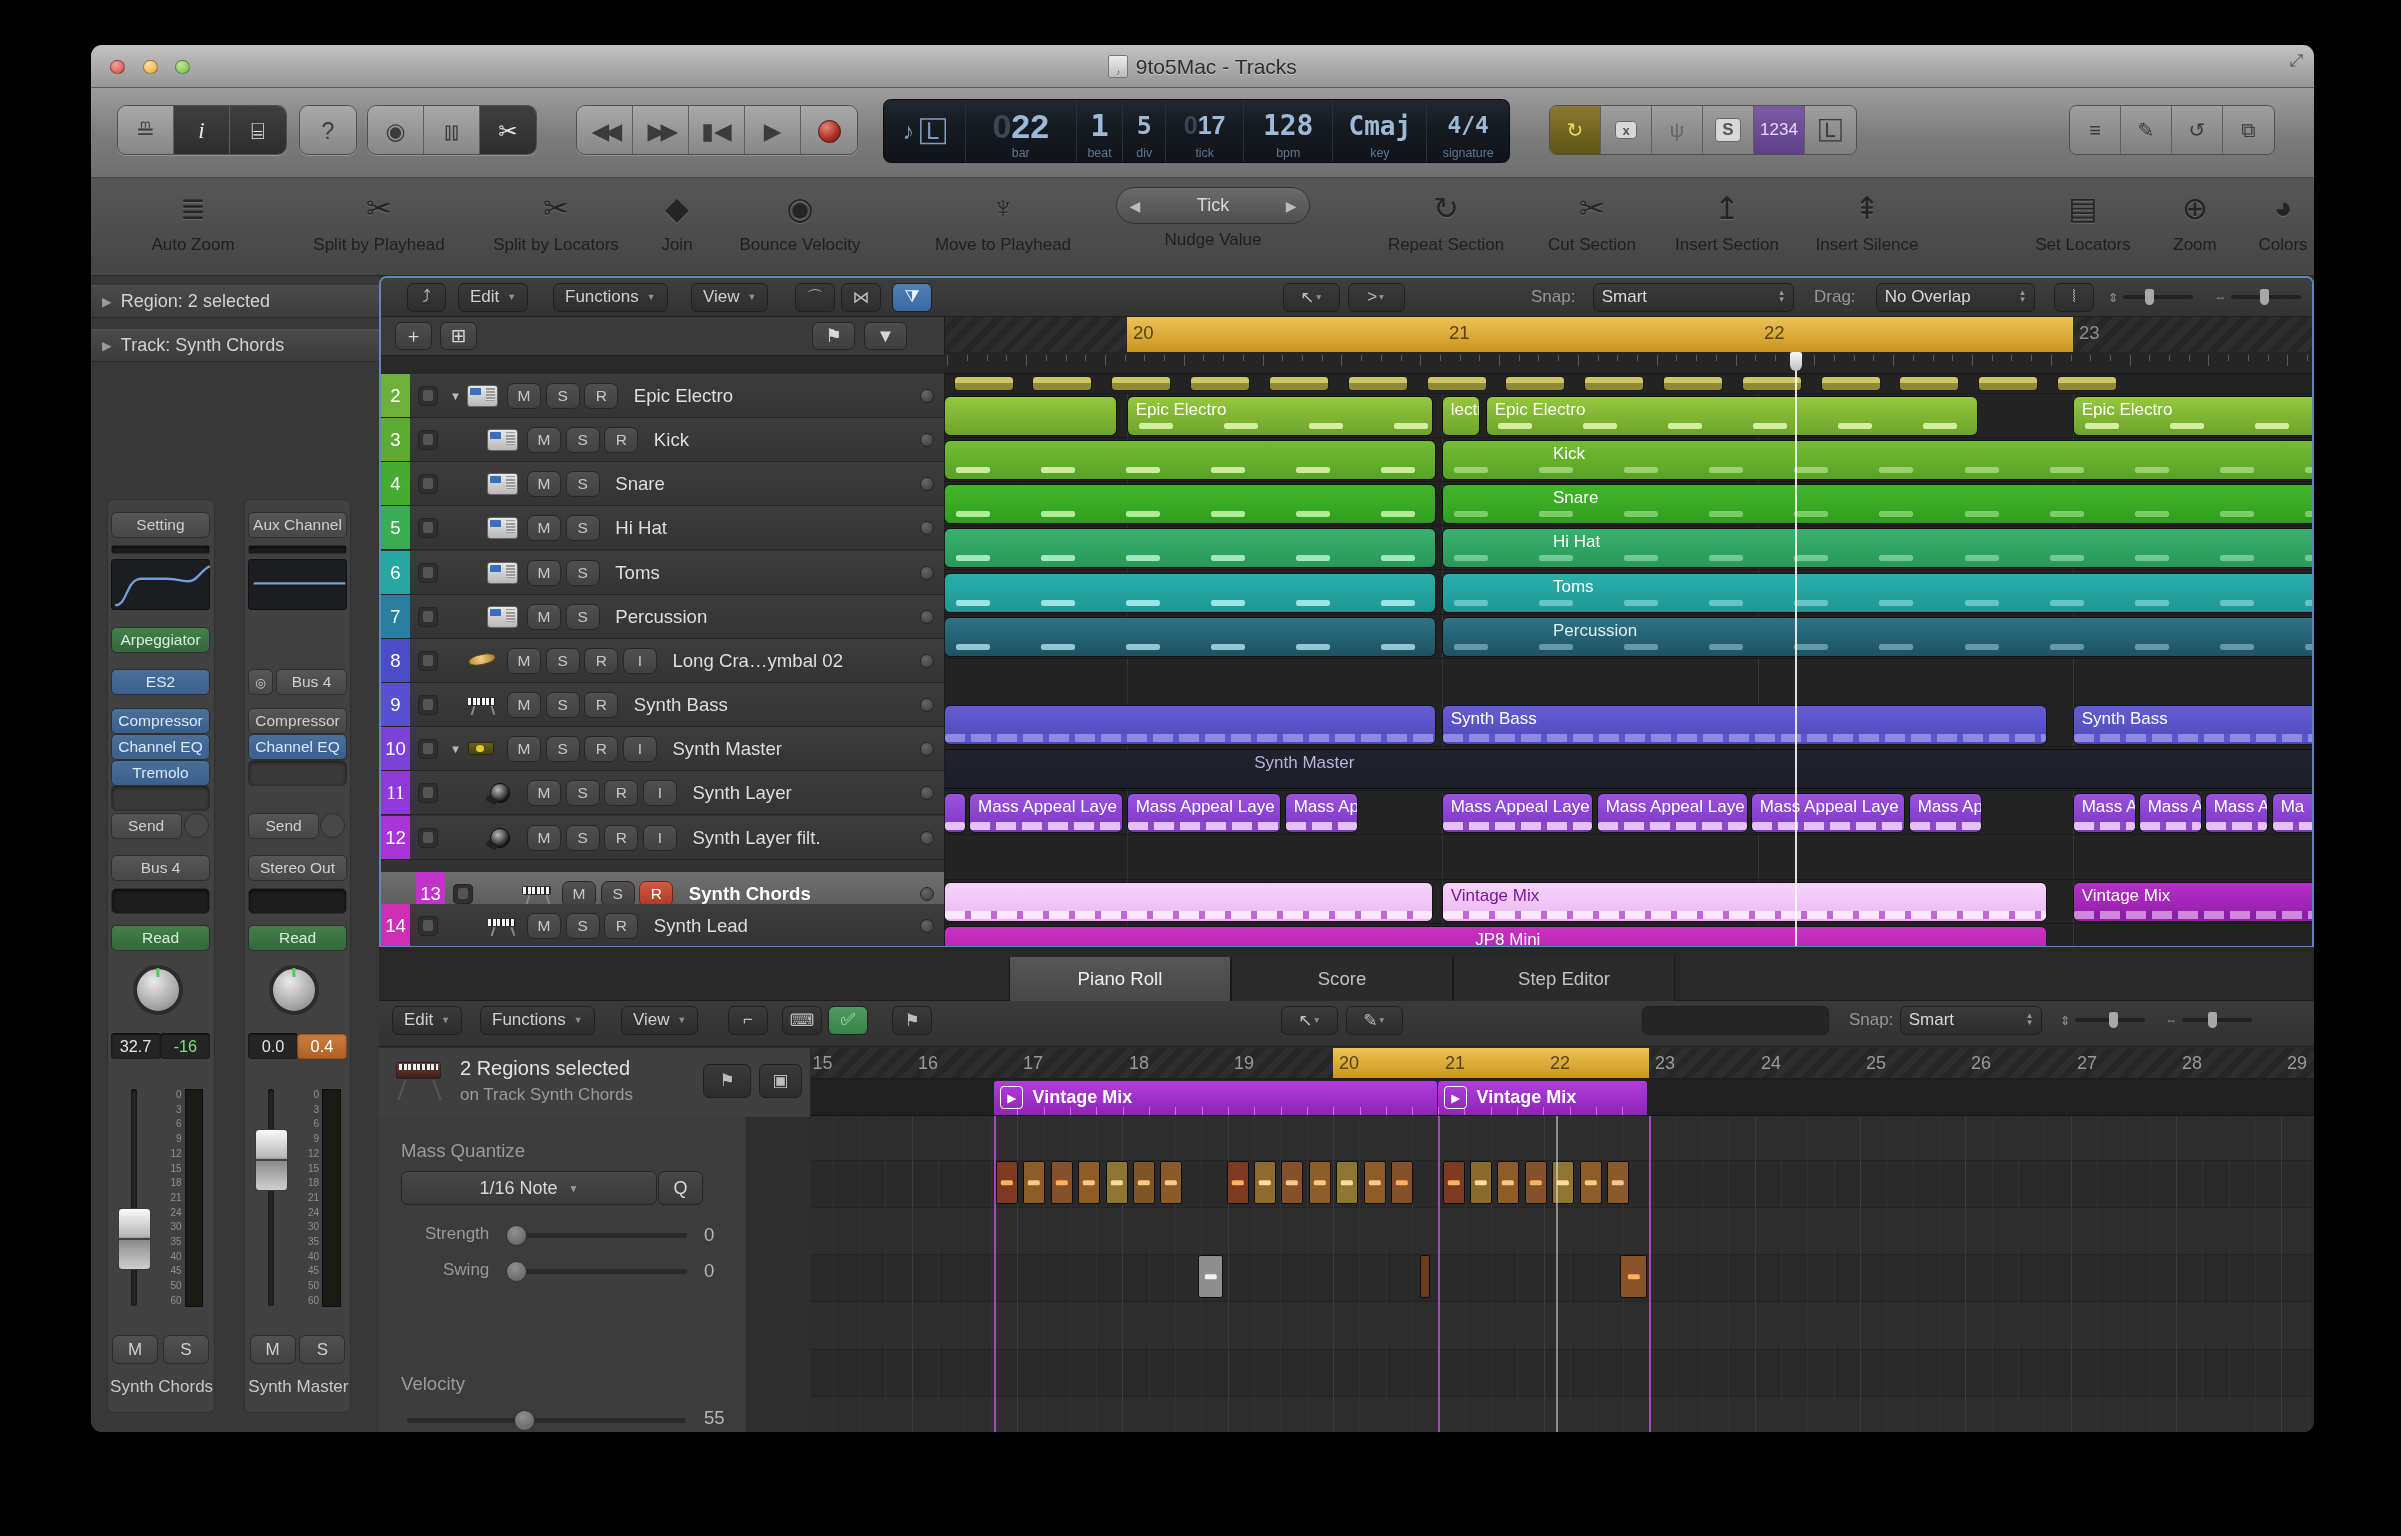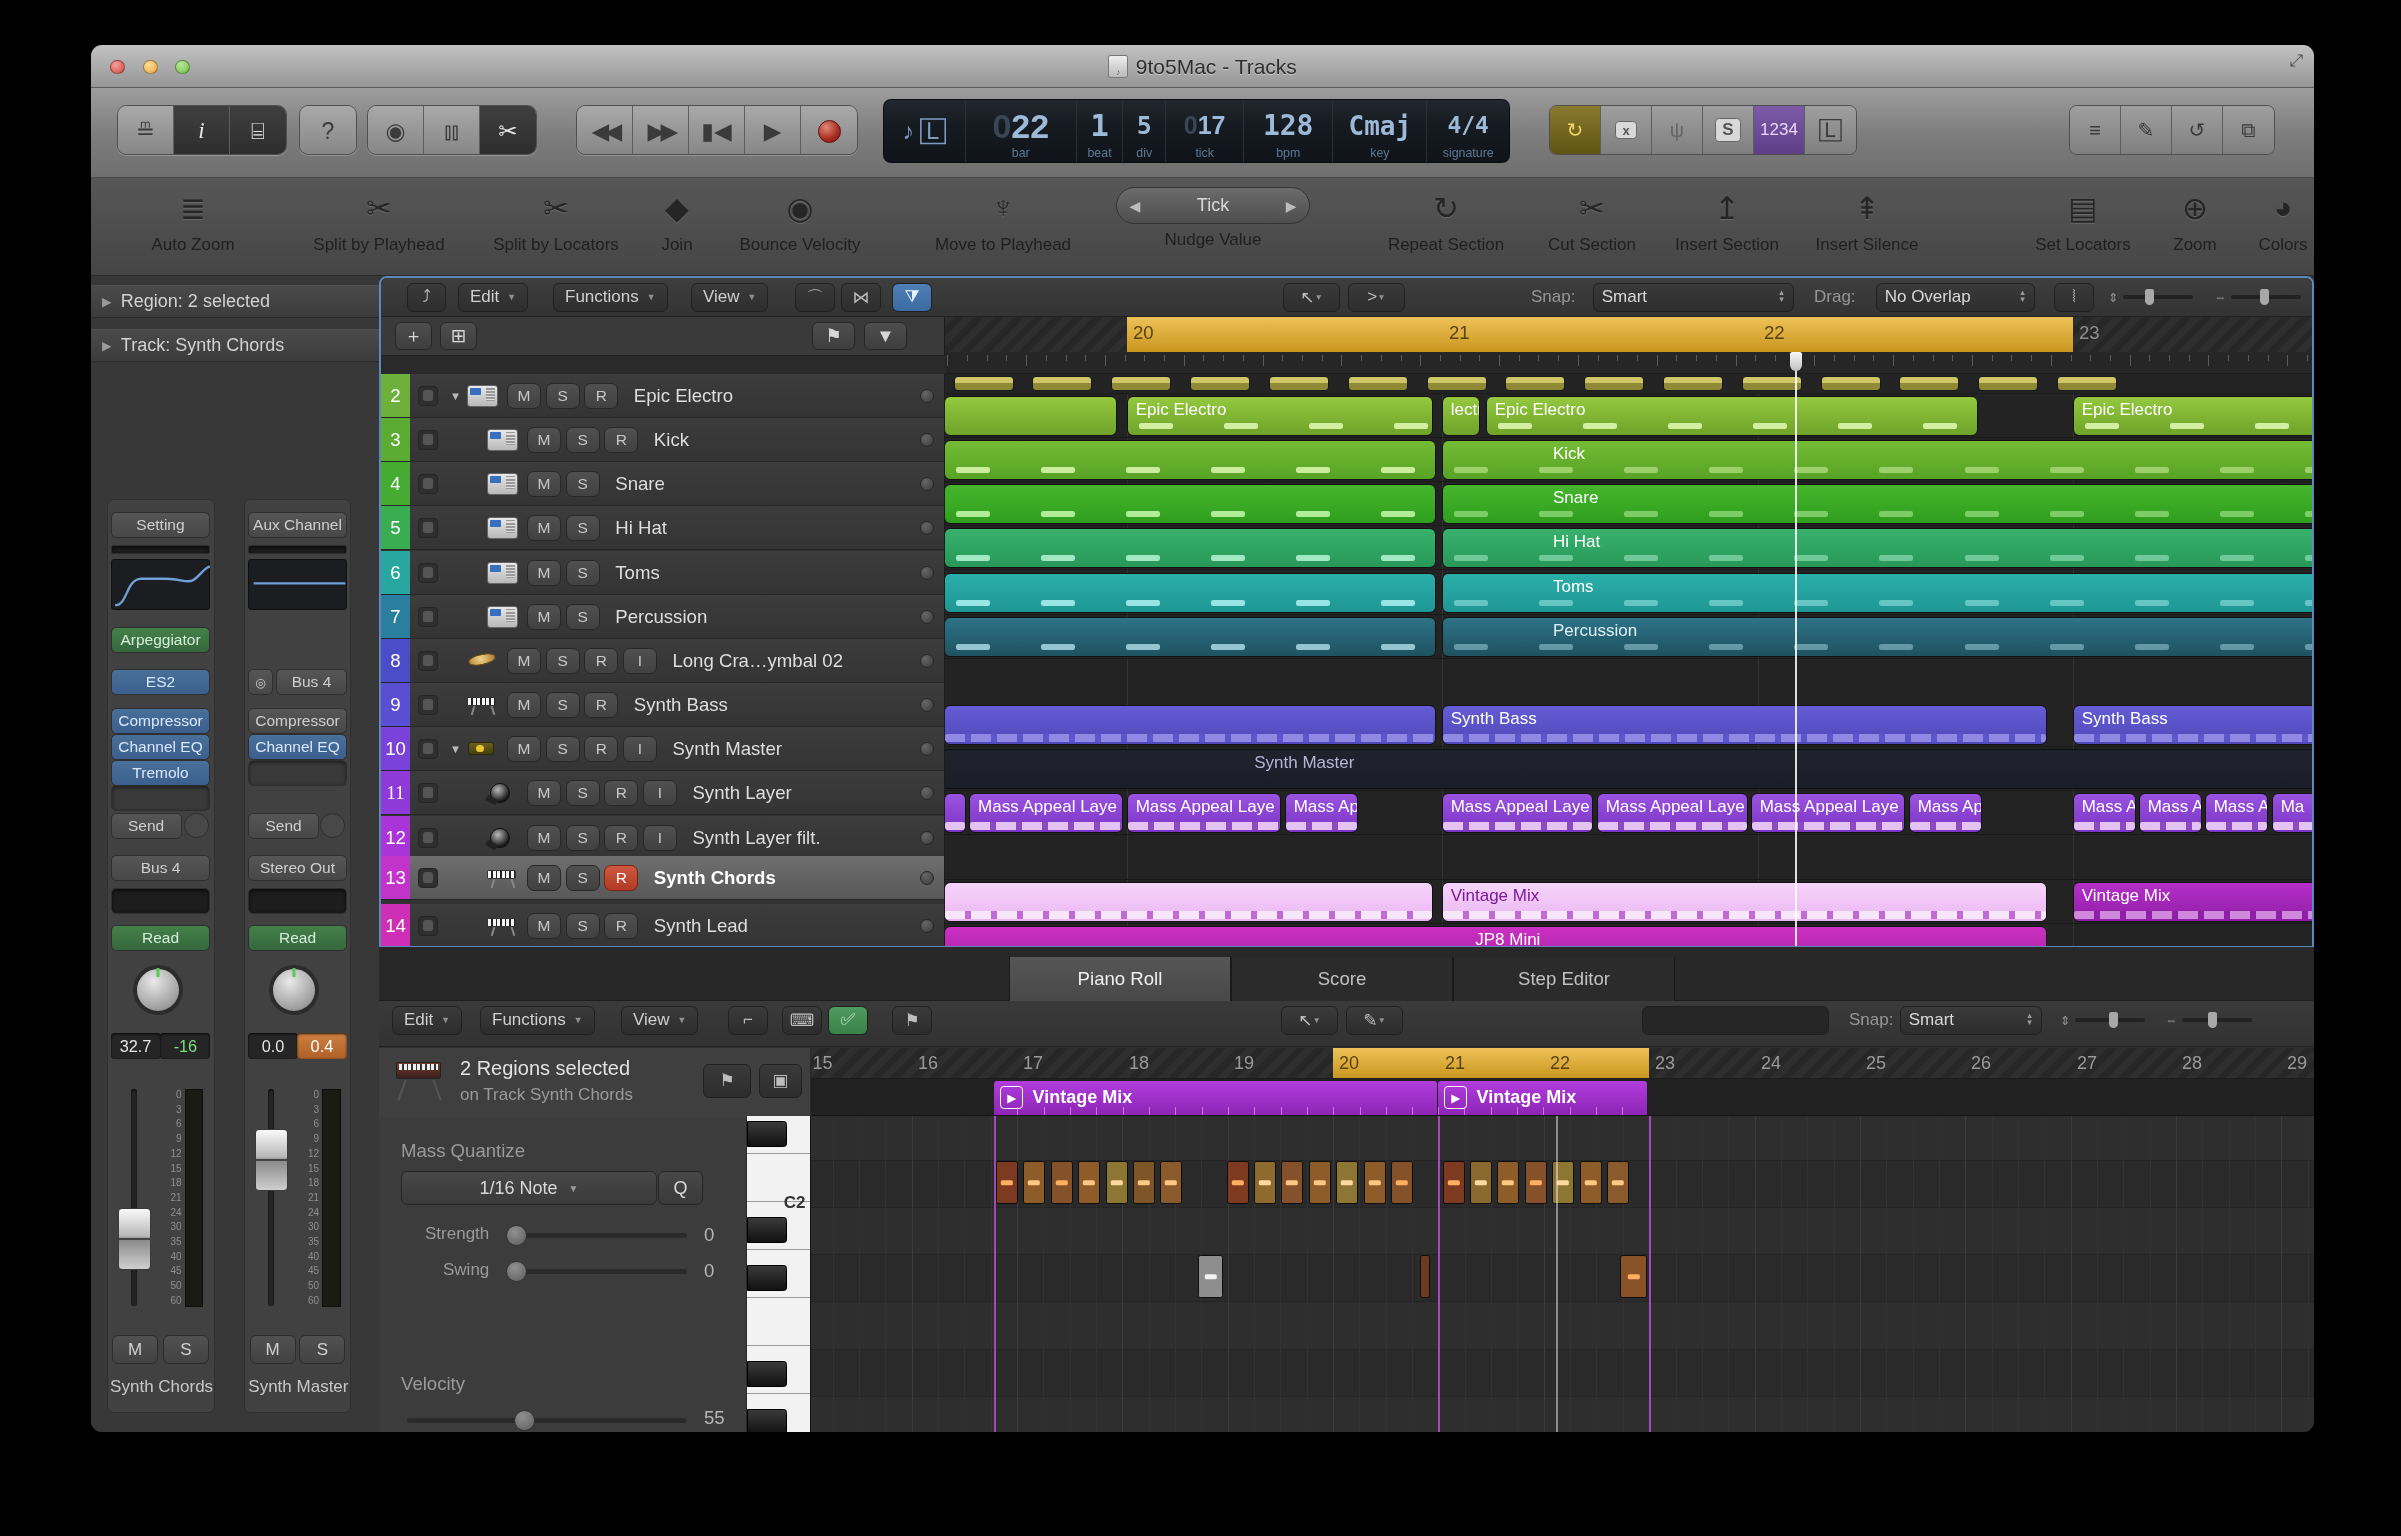--- a/index.html
+++ b/index.html
@@ -636,21 +636,21 @@
               <div style="position:absolute;left:4.6px;top:3.1px;width:20px;height:20px;border-radius:50%;background:radial-gradient(circle at 38% 32%,#b8b8b8,#1a1a1a 70%);border:0.8px solid #0c0c0c;"></div>
               <div style="position:absolute;left:0.8px;top:17px;width:11px;height:6.2px;background:#222;transform:rotate(30deg);"></div>
             </div>
             <div class="mini">M</div>
             <div class="mini">S</div>
             <div class="mini">R</div>
             <div class="mini">I</div>
             <div class="tname">Synth Layer filt.</div>
             <div class="tled"></div>
           </div>
-          <div class="thdr sel" style="top: 482px;">
+          <div class="thdr sel" style="top: 498px; padding-left: 35px;">
             <div class="tnum" style="background: rgb(193, 51, 201);">13</div>
             <div class="tonoff">
               <i></i>
             </div>
             <div class="disc" style="width: 40px;"></div>
             <div class="ticon">
               <div style="position:absolute;left:1.5px;top:4.6px;width:29px;height:9.3px;background:repeating-linear-gradient(90deg,#f4f4f4 0 3.1px,#222 3.1px 4.6px);border:0.8px solid #333;border-radius:1.5px;"></div>
               <div style="position:absolute;left:6.2px;top:14px;width:1.5px;height:9.3px;background:#888;transform:rotate(18deg);"></div>
               <div style="position:absolute;right:6.2px;top:14px;width:1.5px;height:9.3px;background:#888;transform:rotate(-18deg);"></div>
             </div>
@@ -1145,34 +1145,20 @@
             <div style="position: absolute; left: 0px; bottom: 0px; width: 0.8px; height: 7.7px; background: rgba(255, 160, 255, 0.6);"></div>
             <div style="position: absolute; left: 26px; bottom: 0px; width: 0.8px; height: 7.7px; background: rgba(255, 160, 255, 0.6);"></div>
             <div style="position: absolute; left: 53px; bottom: 0px; width: 0.8px; height: 7.7px; background: rgba(255, 160, 255, 0.6);"></div>
             <div style="position: absolute; left: 79px; bottom: 0px; width: 0.8px; height: 7.7px; background: rgba(255, 160, 255, 0.6);"></div>
             <div style="position: absolute; left: 105px; bottom: 0px; width: 0.8px; height: 7.7px; background: rgba(255, 160, 255, 0.6);"></div>
             <div style="position: absolute; left: 132px; bottom: 0px; width: 0.8px; height: 7.7px; background: rgba(255, 160, 255, 0.6);"></div>
             <div style="position: absolute; left: 158px; bottom: 0px; width: 0.8px; height: 7.7px; background: rgba(255, 160, 255, 0.6);"></div>
             <div style="position: absolute; left: 184px; bottom: 0px; width: 0.8px; height: 7.7px; background: rgba(255, 160, 255, 0.6);"></div>
           </div>
         </div>
-    <div id="edKeys">
-          <div class="wkline" style="top: 37px;"></div>
-          <div class="wkline" style="top: 85px;"></div>
-          <div class="wkline" style="top: 133px;"></div>
-          <div class="wkline" style="top: 181px;"></div>
-          <div class="wkline" style="top: 229px;"></div>
-          <div class="wkline" style="top: 277px;"></div>
-          <div class="bkey" style="top: 4.6px;"></div>
-          <div class="bkey" style="top: 101px;"></div>
-          <div class="bkey" style="top: 149px;"></div>
-          <div class="bkey" style="top: 245px;"></div>
-          <div class="bkey" style="top: 293px;"></div>
-          <div class="keylab" style="top: 77px;">C2</div>
-        </div>
     <div id="edGrid">
           <div class="rowstripe" style="top: -2.3px; background: rgb(46, 46, 46); border-bottom: 0.8px solid rgb(36, 36, 36);"></div>
           <div class="rowstripe" style="top: 45px; background: rgb(42, 42, 42); border-bottom: 0.8px solid rgb(36, 36, 36);"></div>
           <div class="rowstripe" style="top: 92px; background: rgb(46, 46, 46); border-bottom: 0.8px solid rgb(36, 36, 36);"></div>
           <div class="rowstripe" style="top: 139px; background: rgb(42, 42, 42); border-bottom: 0.8px solid rgb(36, 36, 36);"></div>
           <div class="rowstripe" style="top: 187px; background: rgb(46, 46, 46); border-bottom: 0.8px solid rgb(36, 36, 36);"></div>
           <div class="rowstripe" style="top: 234px; background: rgb(42, 42, 42); border-bottom: 0.8px solid rgb(36, 36, 36);"></div>
           <div class="rowstripe" style="top: 281px; background: rgb(46, 46, 46); border-bottom: 0.8px solid rgb(36, 36, 36);"></div>
           <div class="vline" style="left: 22px; background: rgb(50, 50, 50);"></div>
           <div class="vline" style="left: 48px; background: rgb(50, 50, 50);"></div>

